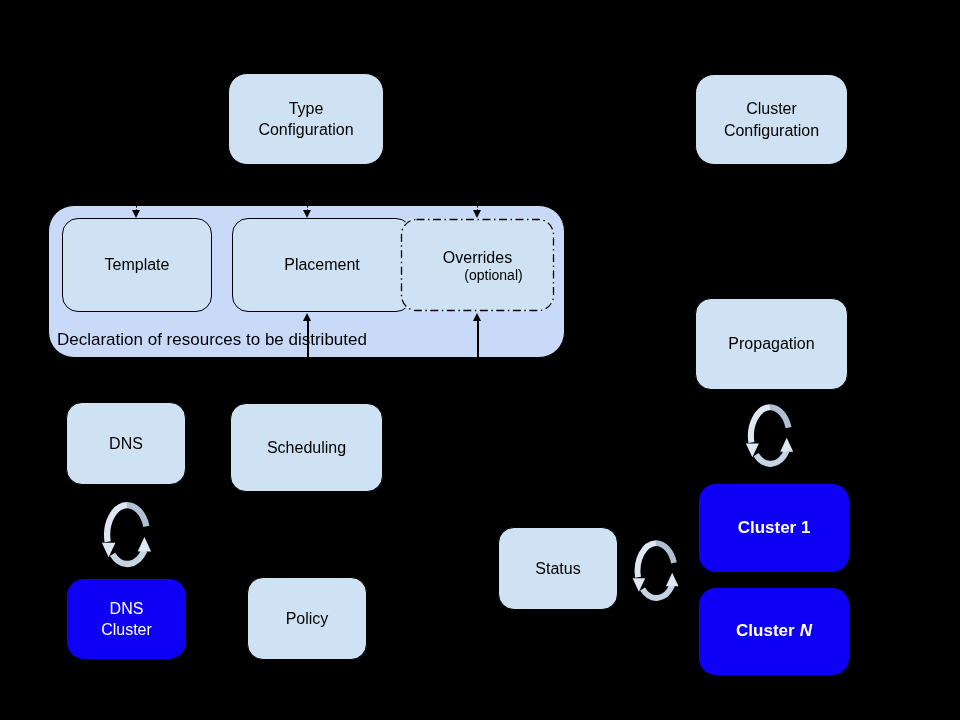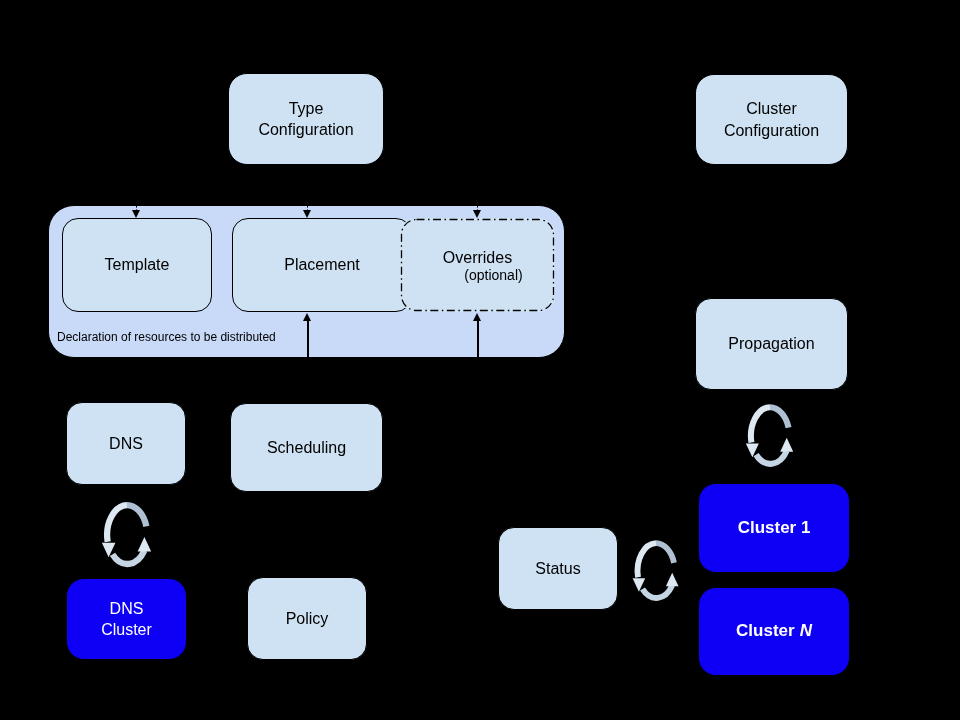--- a/index.html
+++ b/index.html
@@ -16,21 +16,21 @@
   }
   .light{background:var(--light-box,#cfe2f3);border-radius:16px;}
   .bigcorner{border-radius:19px;}
   .blue{background:var(--blue-box,#0d00f5);color:#ffffff;border-radius:18px;}
   .bold{font-weight:bold;font-size:17px;}
   .group{
     position:absolute;background:var(--container,#c9daf8);
     border:1px solid #000;border-radius:26px;box-sizing:border-box;
   }
   .caption{
-    position:absolute;font-size:12px;color:#000;white-space:nowrap;
+    position:absolute;font-size:17px;color:#000;white-space:nowrap;
   }
   .vline-dashed{position:absolute;width:0;border-left:1.5px dashed #000;}
   .vline-solid{position:absolute;width:1.5px;background:#000;}
   .head-down{position:absolute;width:0;height:0;
     border-left:4.5px solid transparent;border-right:4.5px solid transparent;
     border-top:8px solid #000;}
   .head-up{position:absolute;width:0;height:0;
     border-left:4.5px solid transparent;border-right:4.5px solid transparent;
     border-bottom:8px solid #000;}
   .sync{position:absolute;}

